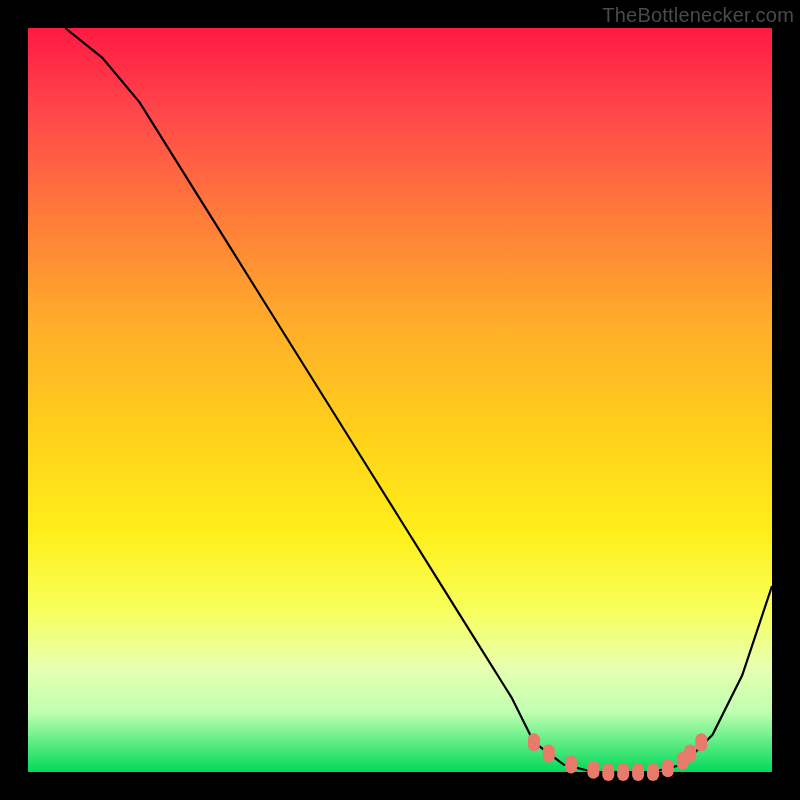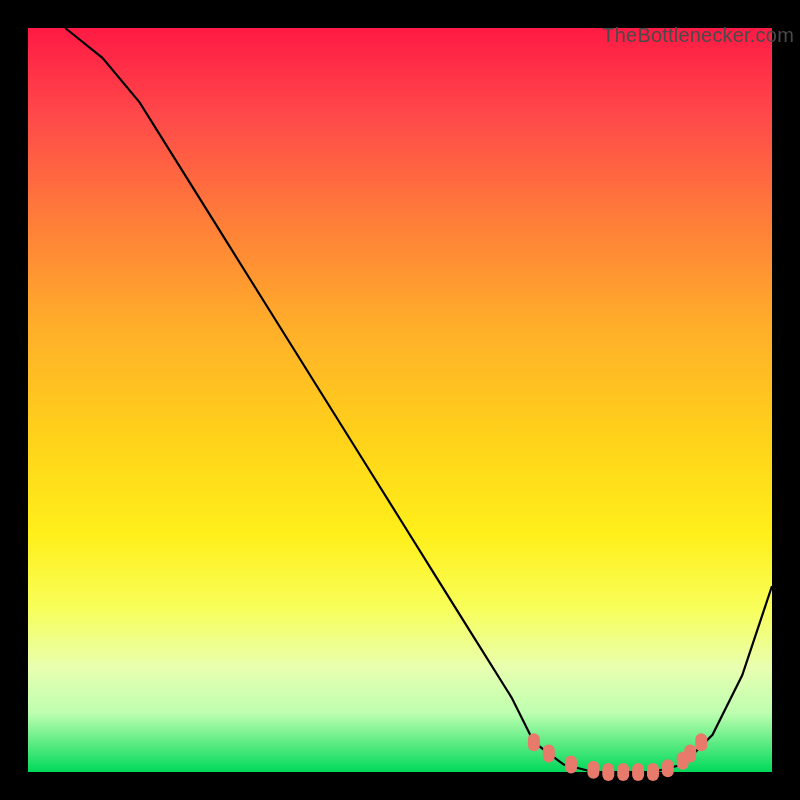--- a/index.html
+++ b/index.html
@@ -32,21 +32,20 @@
   }
   .watermark {
     position: absolute;
     top: 4px;
     right: 6px;
     color: #4a4a4a;
     font-size: 20px;
     font-weight: 400;
     letter-spacing: 0.2px;
     z-index: 10;
-    margin-top: 20px;
   }
   svg.curve {
     position: absolute;
     left: 0; top: 0;
     width: 744px;
     height: 744px;
     overflow: visible;
   }
 </style>
 </head>

